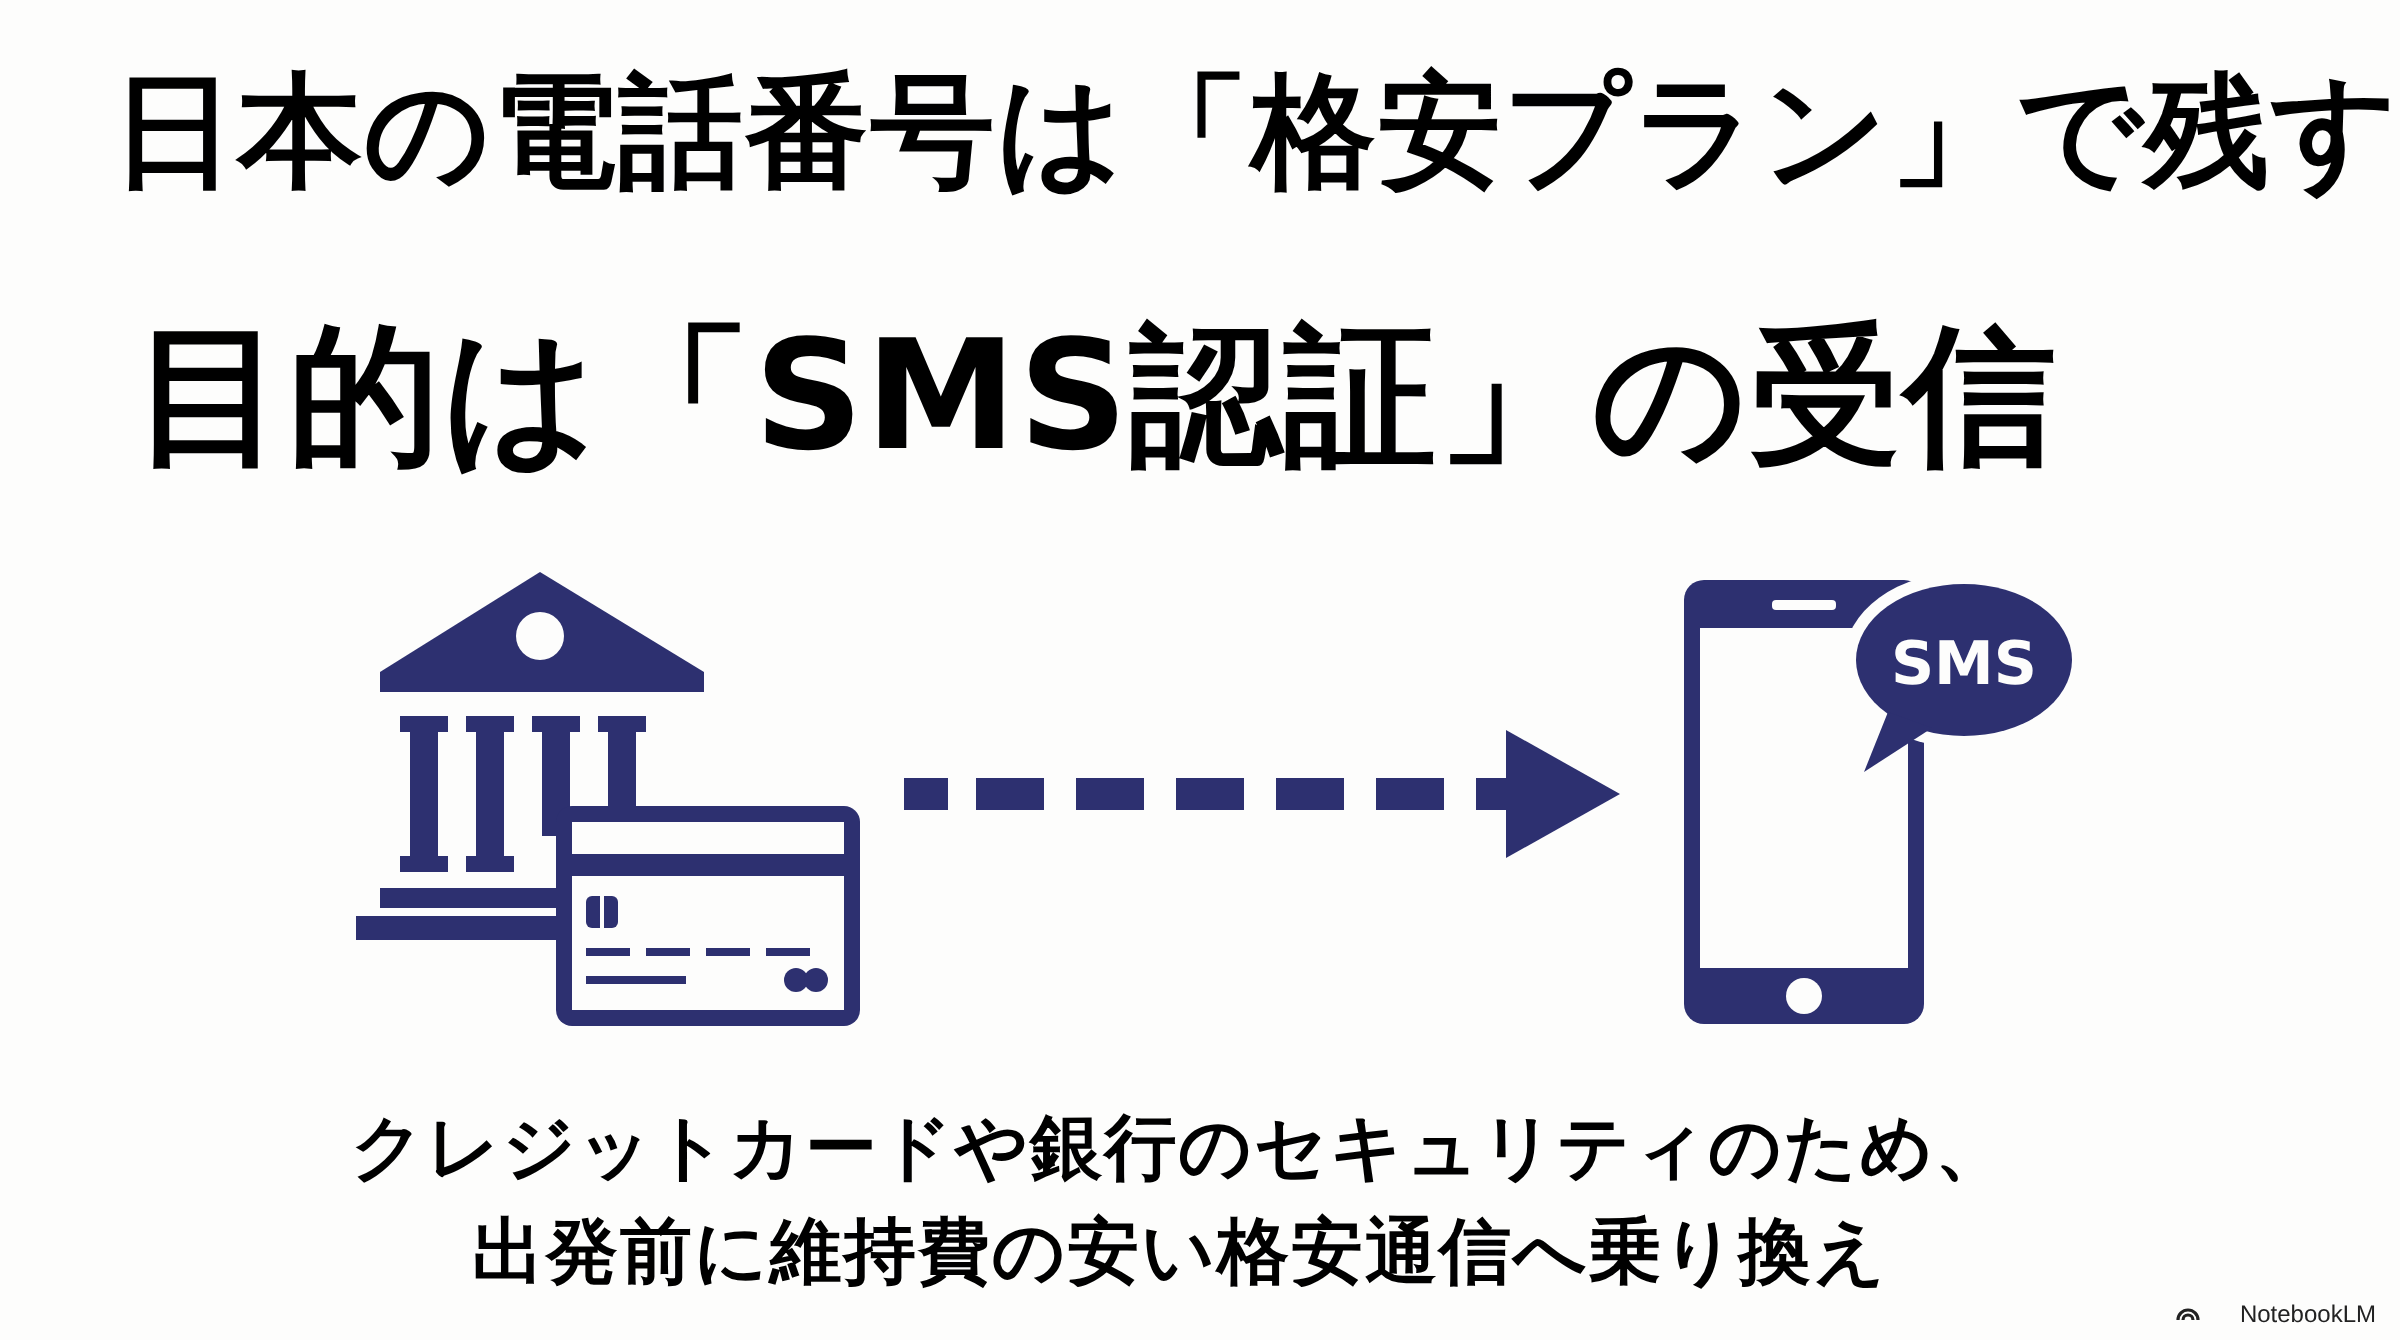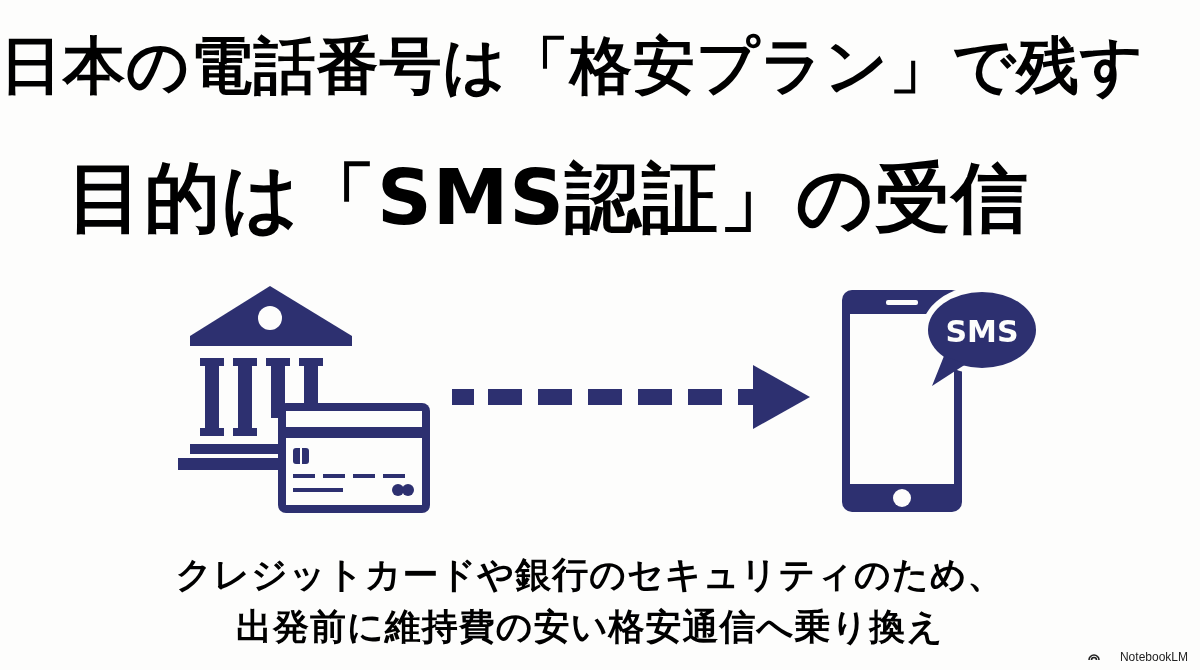--- a/index.html
+++ b/index.html
@@ -3,21 +3,21 @@
 <meta charset="utf-8">
 <style>
   html, body { margin:0; padding:0; }
   body {
     width:1200px; height:670px; overflow:hidden;
     background:#fdfdfc;
     font-family:"DejaVu Sans", sans-serif;
     position:relative; color:#000;
   }
   .title1 {
-    position:absolute; left:0; top:28px; width:1200px; text-align:left;
+    position:absolute; left:0; top:28px; width:1200px; text-align:right;
     font-size:62px; font-weight:bold; letter-spacing:1px; line-height:76px;
   }
   .title2 {
     position:absolute; left:0; top:148px; width:1096px; text-align:center;
     font-size:76px; font-weight:bold; letter-spacing:1px; line-height:100px;
   }
   .icon { position:absolute; }
   .bank { left:170px; top:278px; }
   .arrow { left:448px; top:360px; }
   .phone { left:834px; top:278px; }

